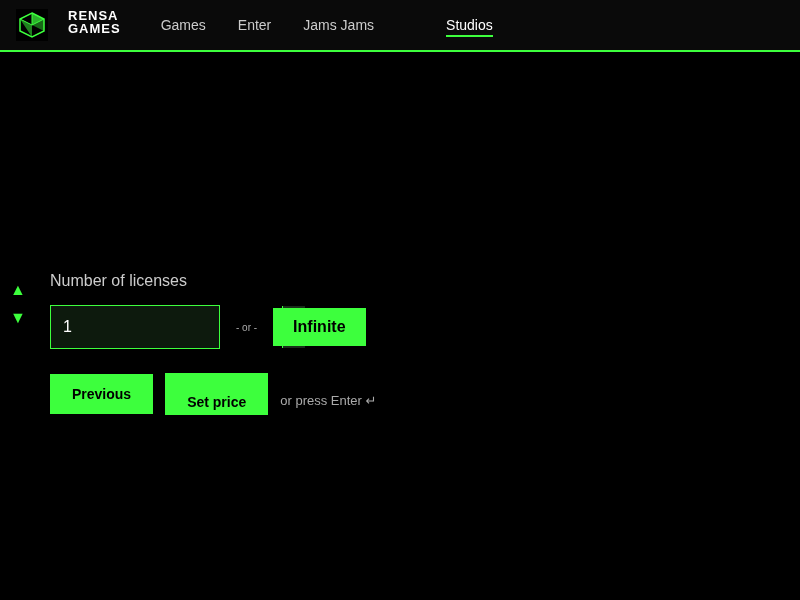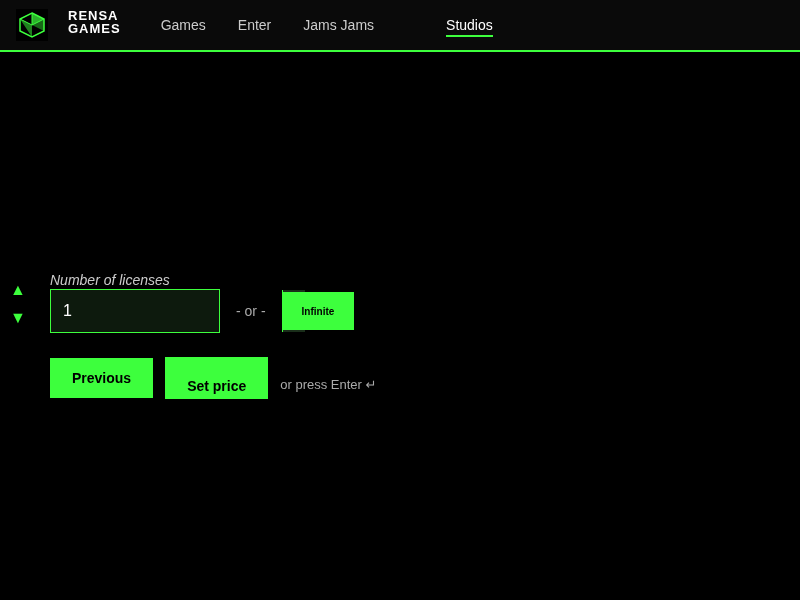--- a/index.html
+++ b/index.html
@@ -90,24 +90,23 @@
       line-height: 1;
       padding: 2px;
     }
 
     
     .main-content {
       padding: 220px 50px 0 50px;
     }
 
     .label-text {
-      font-size: 14px;
+      font-size: 16px;
       color: #ccc;
-      margin-bottom: 1px;
-      font-style: italic;
+      margin-bottom: 15px;
     }
 
     .license-row {
       display: flex;
       align-items: center;
       gap: 16px;
       margin-bottom: 24px;
     }
 
     .number-input-wrapper {
@@ -148,28 +147,28 @@
       justify-content: center;
       line-height: 1;
     }
 
     .spinner-btn:first-child {
       border-bottom: 1px solid #3dff3d;
     }
 
     .or-text {
       color: #aaa;
-      font-size: 14px;
+      font-size: 10px;
     }
 
     .infinite-btn {
       background: #3dff3d;
       color: #000;
       border: none;
-      font-size: 10px;
+      font-size: 16px;
       font-weight: bold;
       padding: 0 20px;
       cursor: pointer;
       height: 38px;
     }
 
     
     .action-row {
       display: flex;
       align-items: center;

